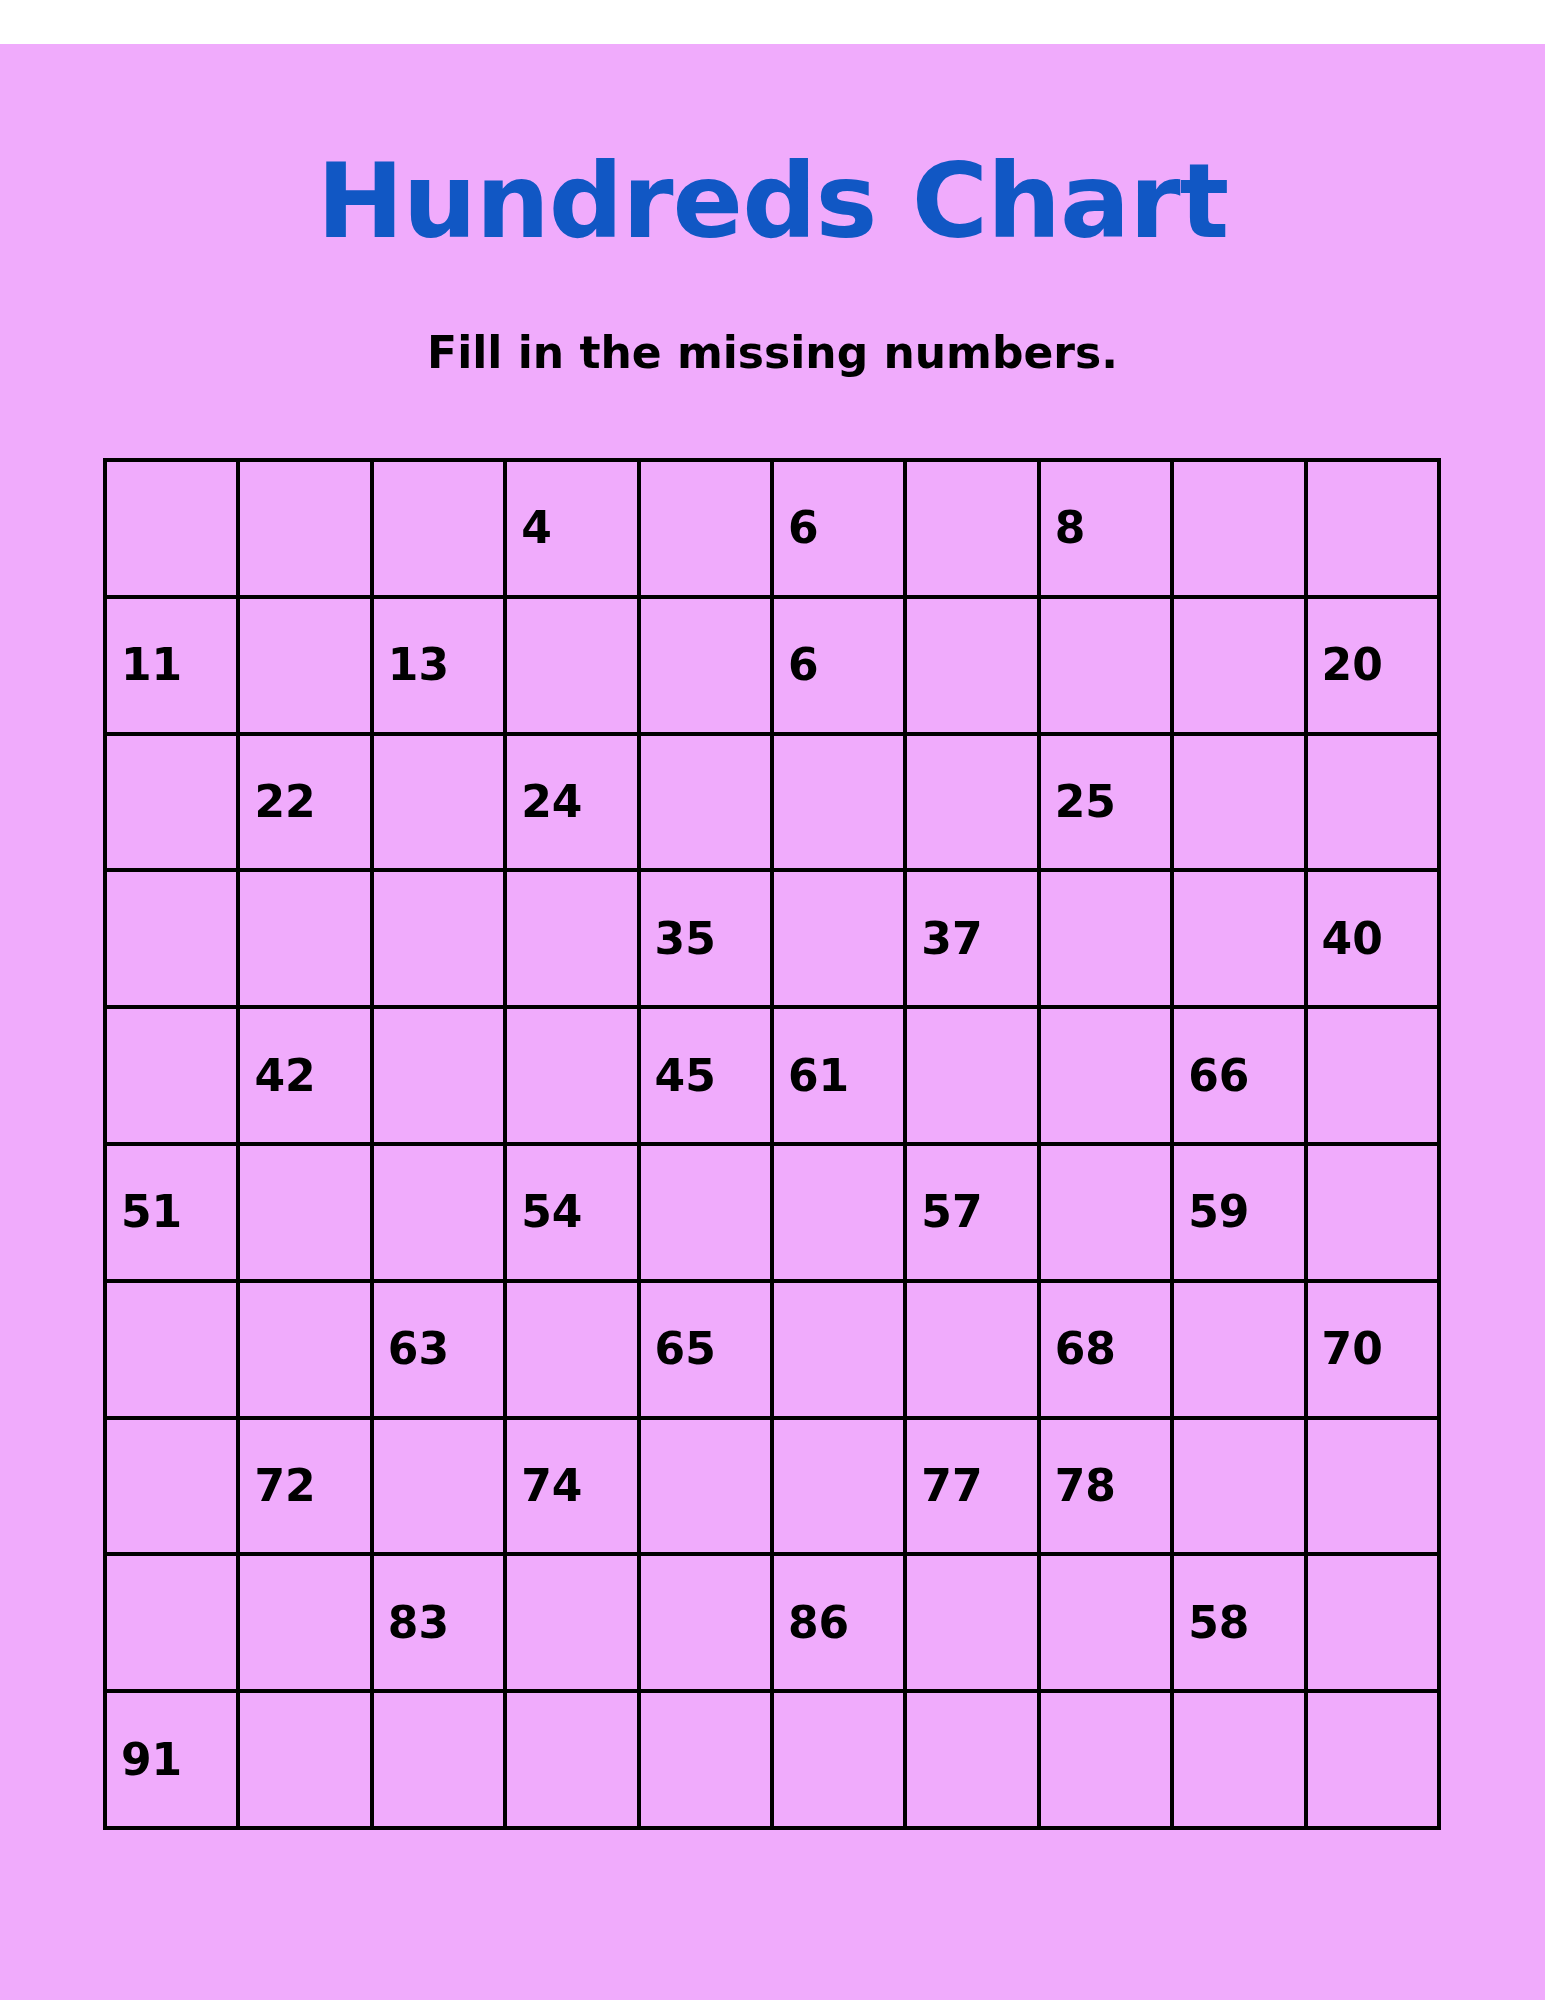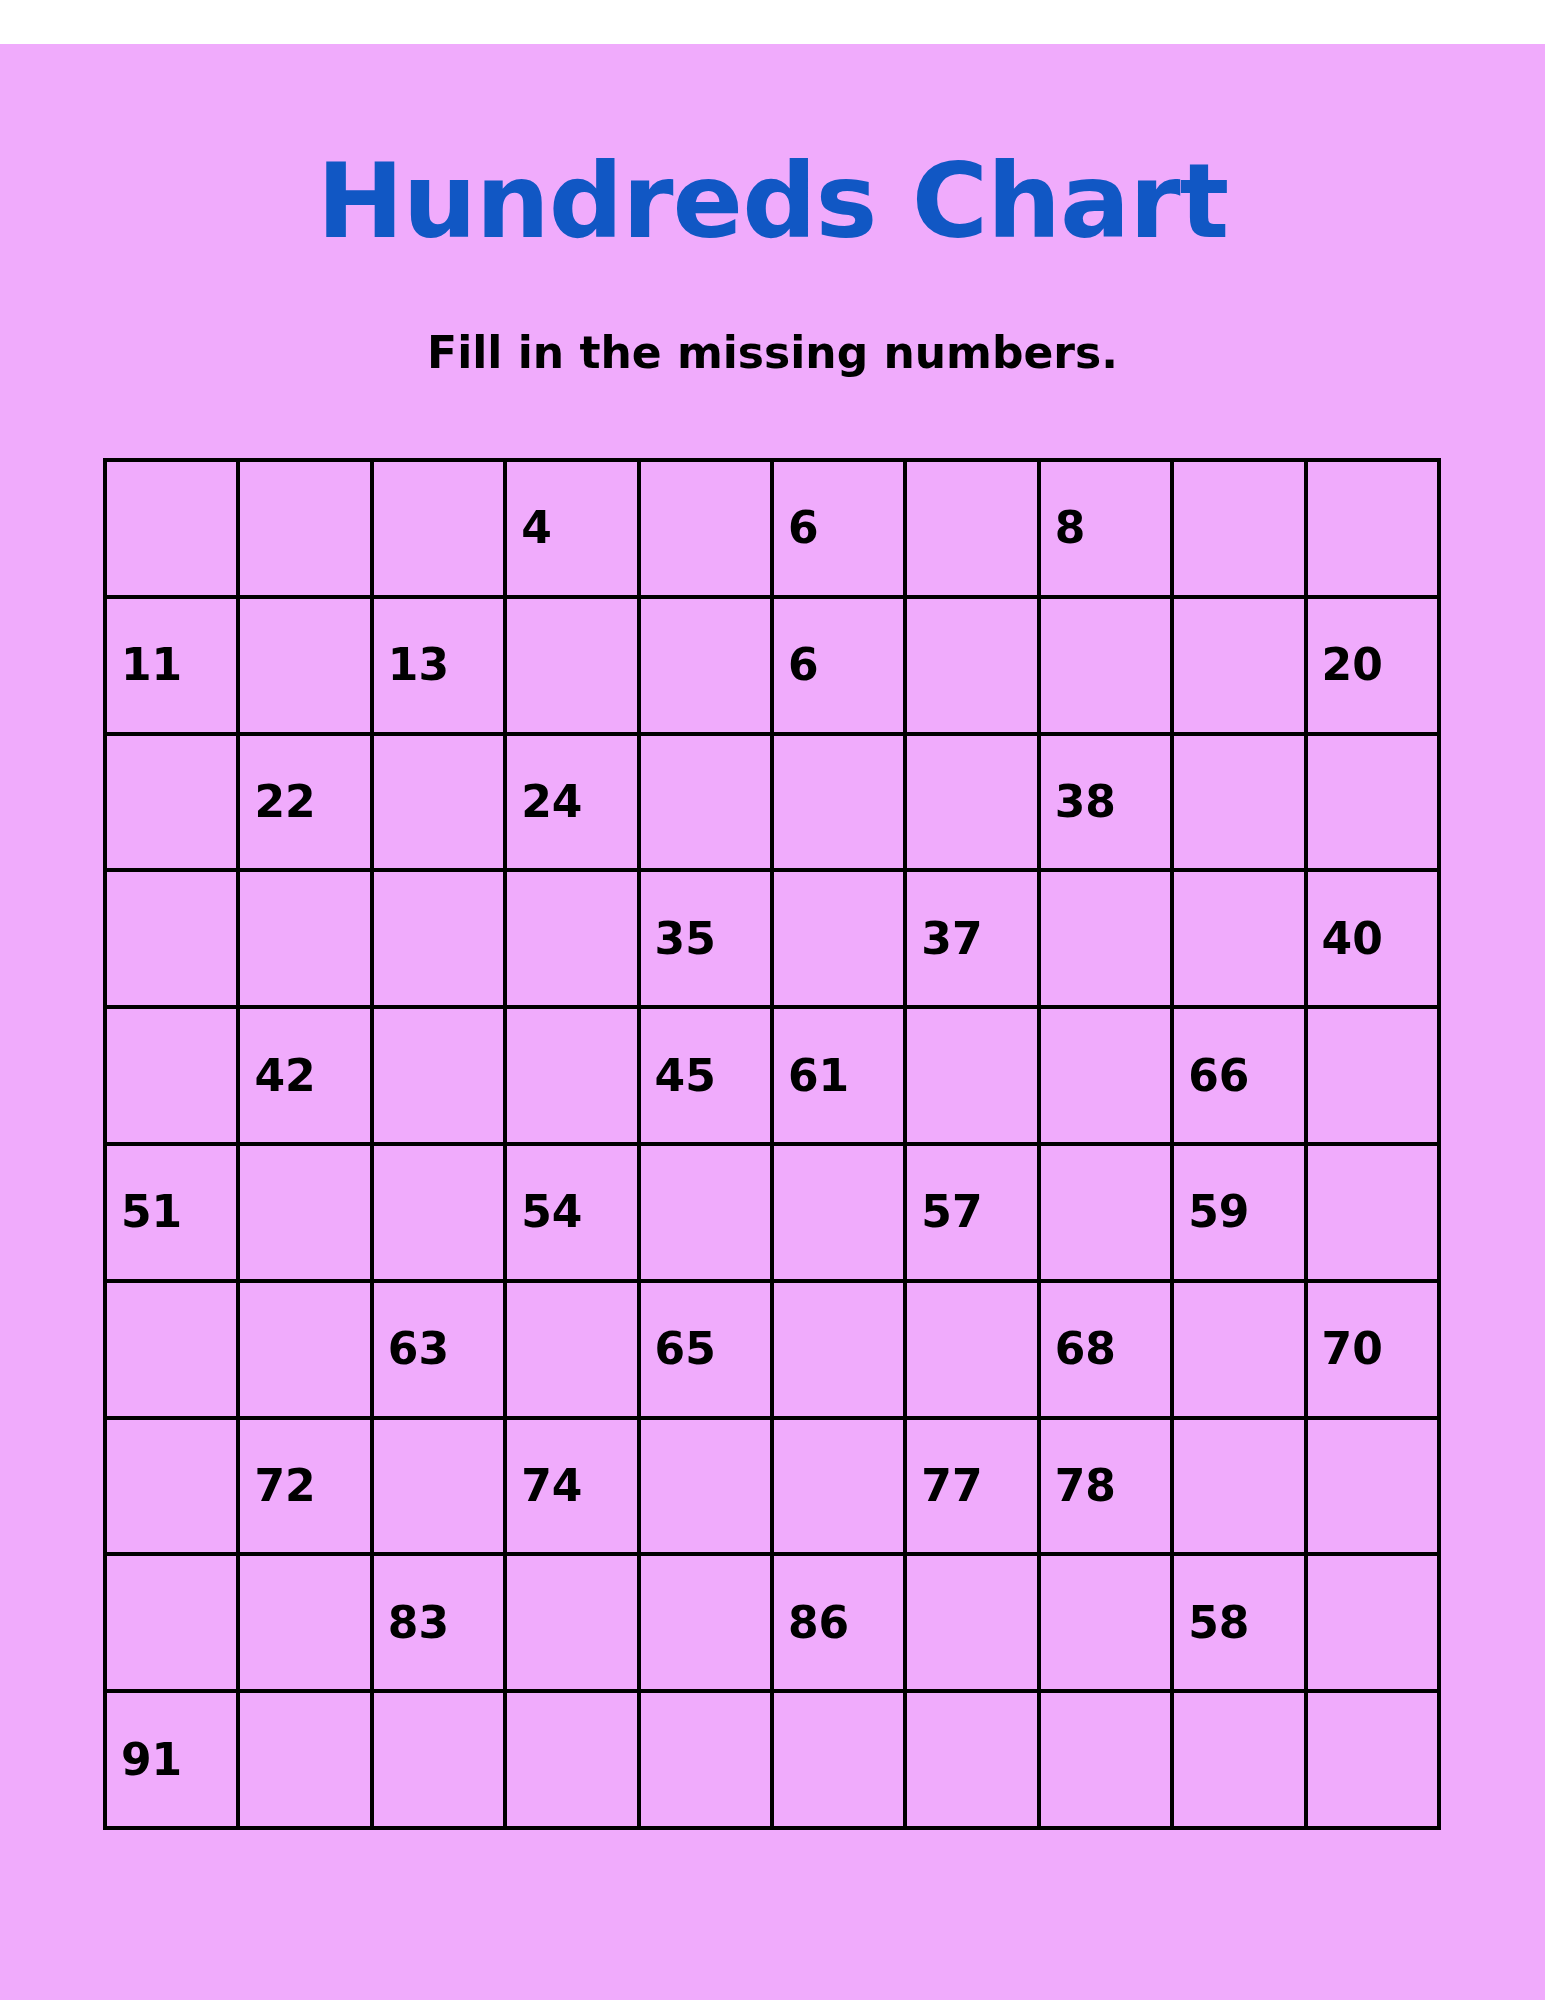--- a/index.html
+++ b/index.html
@@ -166,21 +166,21 @@
           <td>
               <span class="cellnum"></span>
             </td>
           <td>
               <span class="cellnum"></span>
             </td>
           <td>
               <span class="cellnum"></span>
             </td>
           <td>
-              <span class="cellnum">38</span>
+              <span class="cellnum">25</span>
             </td>
           <td>
               <span class="cellnum"></span>
             </td>
           <td>
               <span class="cellnum"></span>
             </td>
         </tr>
         <tr>
           <td>

